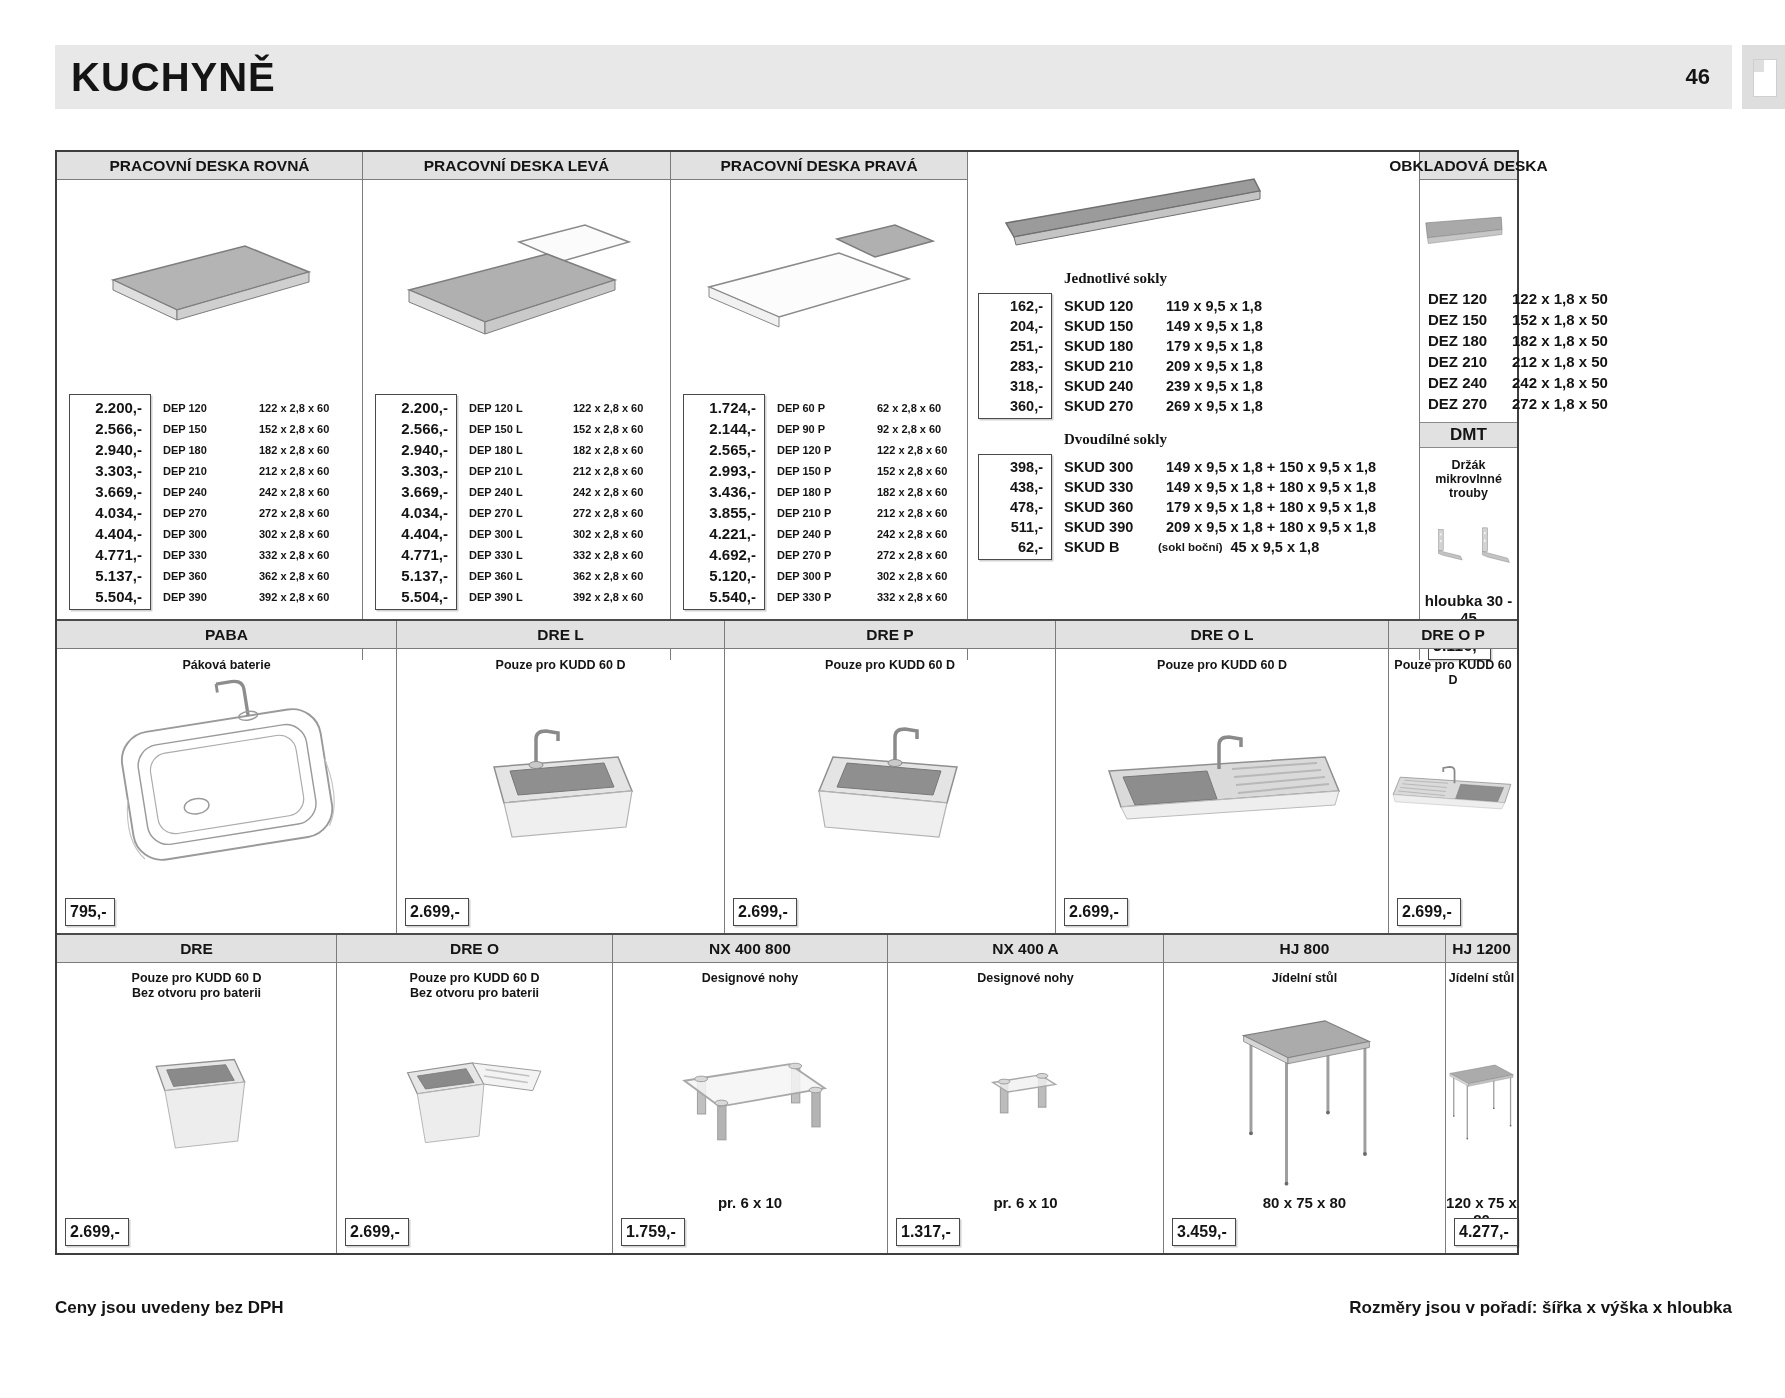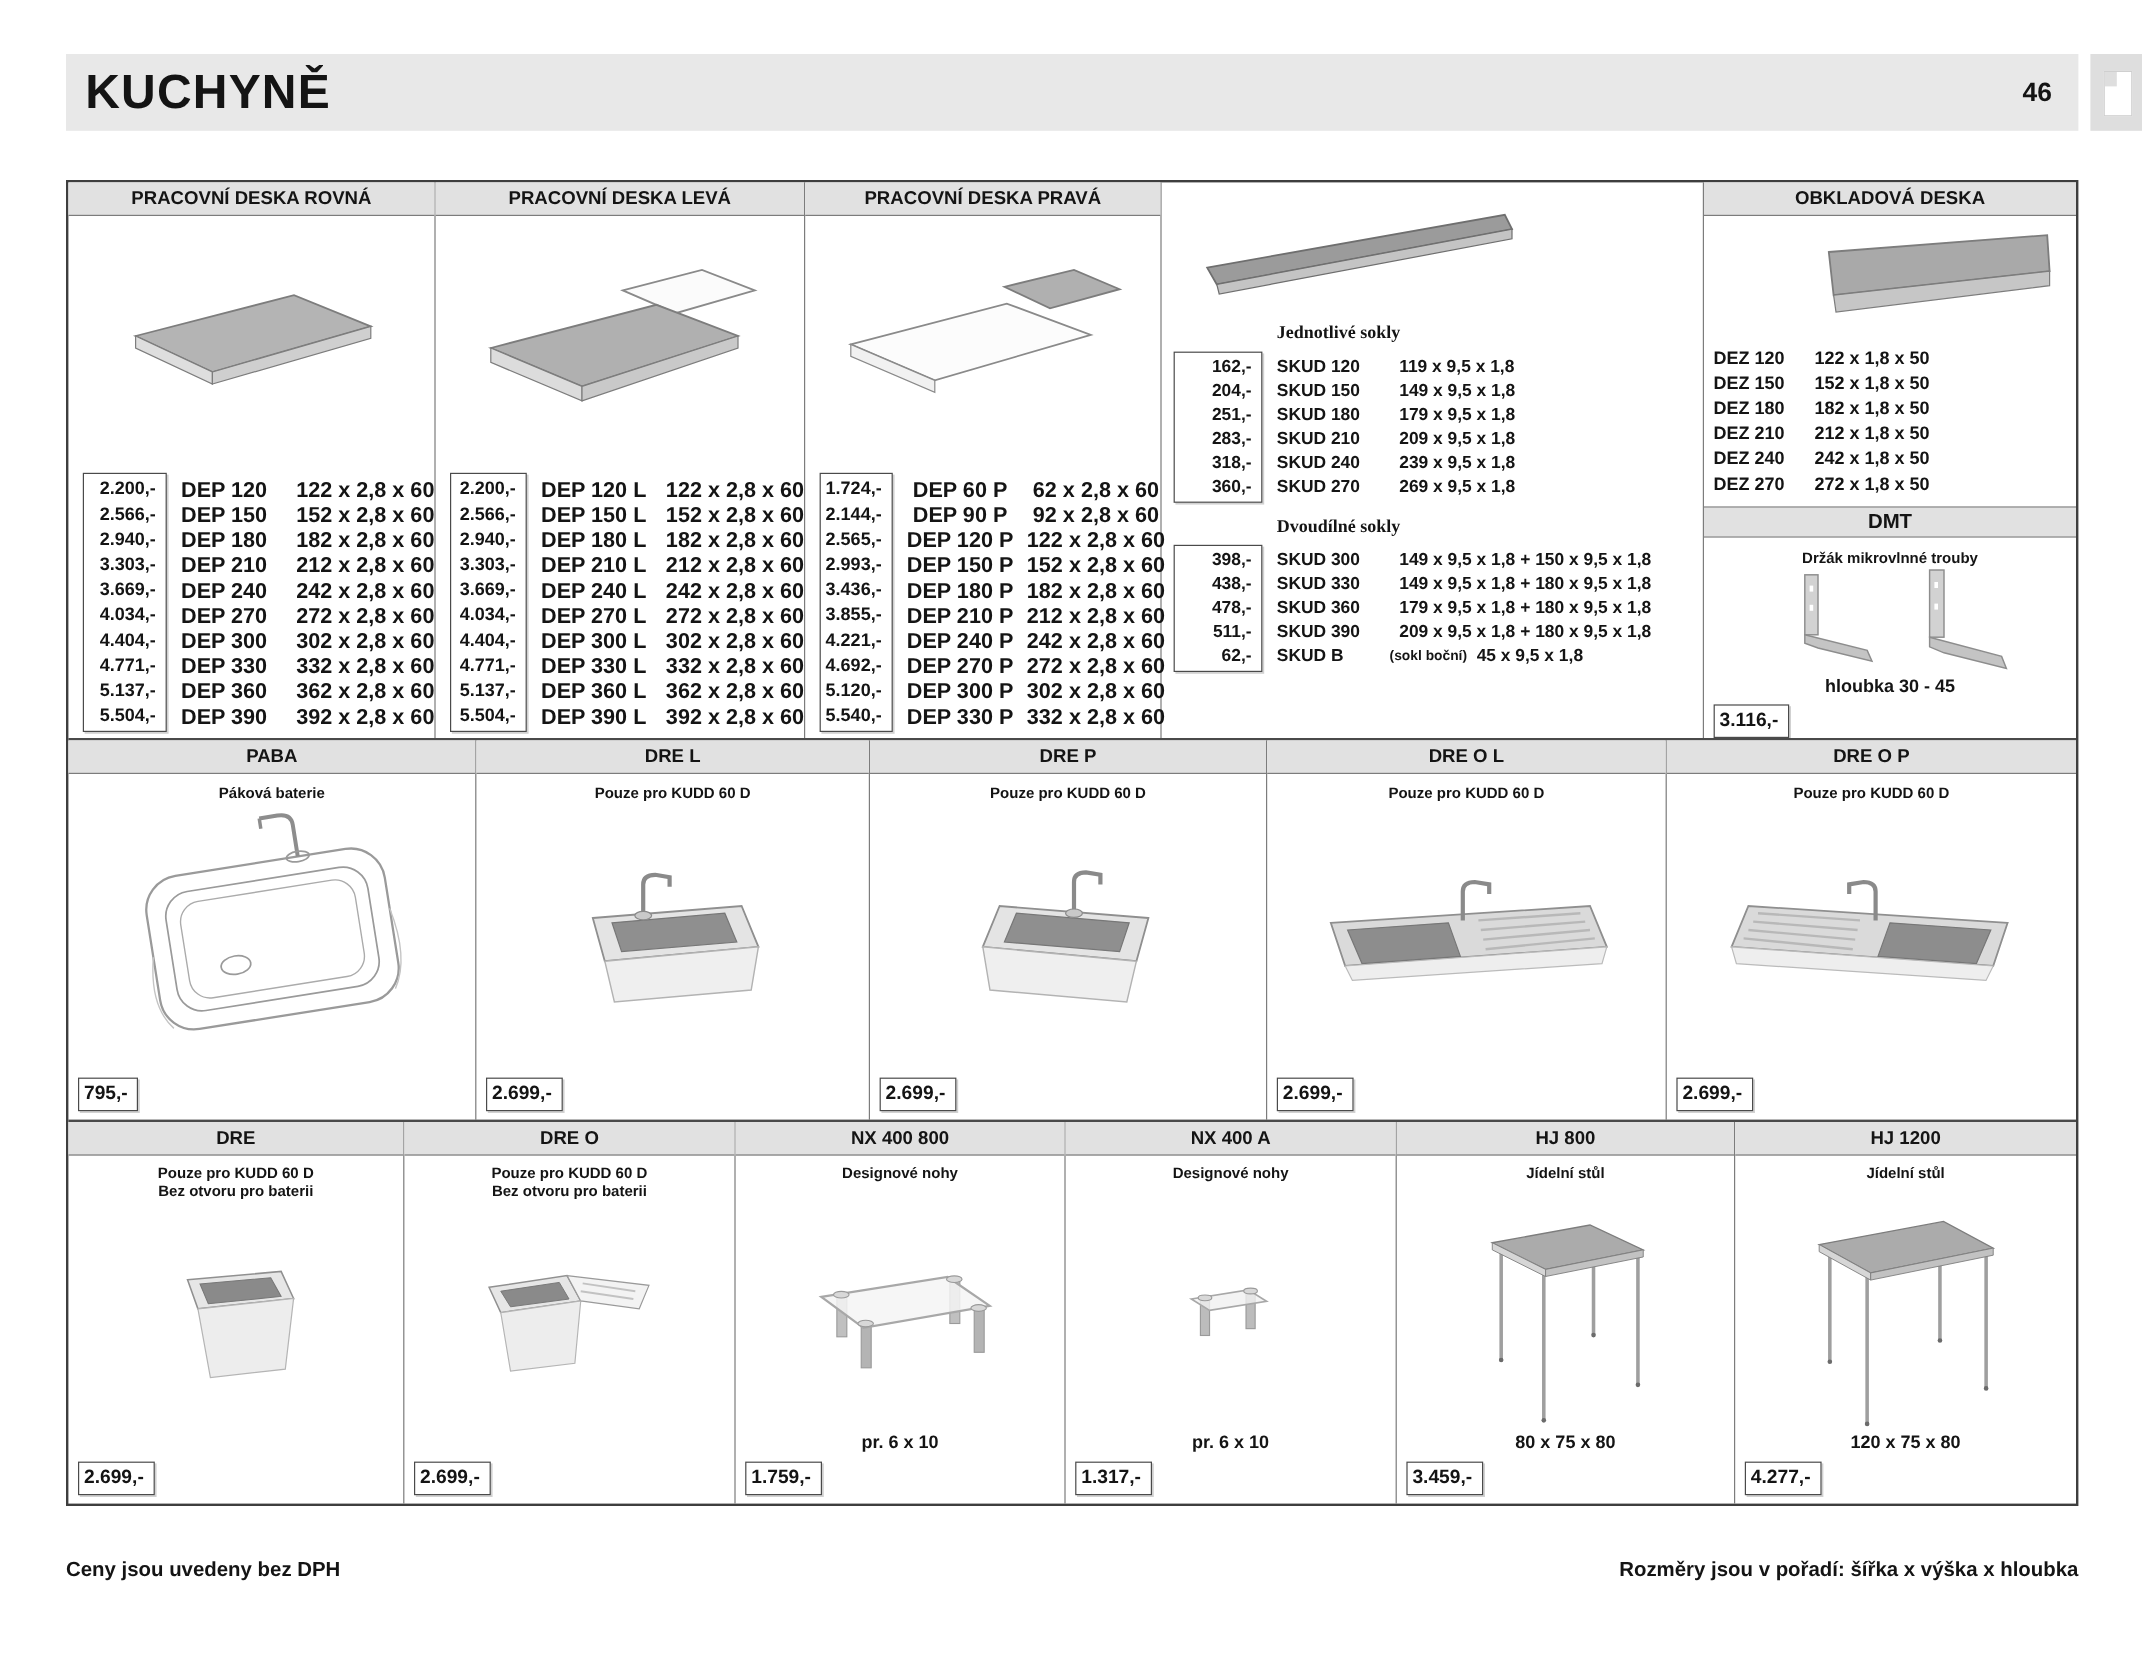--- a/index.html
+++ b/index.html
@@ -9,39 +9,39 @@
   
   .page-header { position:absolute; left:55px; top:45px; width:1677px; height:64px;
     background:#e8e8e8; display:flex; align-items:center; }
   .page-title { font-size:40px; letter-spacing:1px; padding-left:16px; }
   .page-num { margin-left:auto; font-size:22px; padding-right:22px; }
   .logo-box { position:absolute; right:0; top:45px; width:43px; height:64px; background:#dedede; }
   .logo-glyph { position:absolute; right:8px; top:14px; width:24px; height:38px; background:#fff; border:1px solid #cfcfcf; }
   .logo-glyph::before { content:""; position:absolute; left:0; top:0; width:10px; height:12px; background:#dedede; }
 
   
-  .frame { position:absolute; left:55px; top:150px; width:1677px; height:1105px;
+  .frame { position:absolute; left:55px; top:150px; width:1464px; height:1105px;
     border:2px solid #3e3e3e; background:#fff; display:flex; flex-direction:column; }
   .band { display:grid; }
   .band-top { height:467px; grid-template-columns:306px 308px 297px 452px 1fr; }
   .band-mid { height:331px; grid-template-columns:340px 328px 331px 333px 1fr; border-top:2px solid #4a4a4a; }
   .band-bot { flex:1; grid-template-columns:280px 276px 275px 276px 282px 1fr; border-top:2px solid #4a4a4a; }
   .cell { border-right:1px solid #7c7c7c; display:flex; flex-direction:column; min-width:0; }
   .cell:last-child { border-right:none; }
   .cell-header { height:28px; flex:0 0 28px; background:#e1e1e1; border-bottom:1px solid #7c7c7c;
     display:flex; align-items:center; justify-content:center; font-size:15.5px; white-space:nowrap; }
 
   
   .img-zone { height:214px; display:flex; align-items:center; justify-content:center; }
   .ptable { display:flex; align-items:flex-start; padding-left:12px; }
   .price-box { border:1.6px solid #4a4a4a; background:#fff; box-shadow:1.5px 1.5px 0 rgba(0,0,0,.18);
     padding:2px 8px 2px 4px; }
   .price-box .pr { line-height:21px; font-size:15px; text-align:right; white-space:nowrap; }
   .code-col { margin-left:12px; padding-top:4px; }
-  .code-col .cr { display:flex; line-height:21px; font-size:18px; white-space:nowrap;justify-content:center; }
+  .code-col .cr { display:flex; line-height:21px; font-size:11px; white-space:nowrap; }
   .code-col .code { width:96px; }
   .w-box { width:82px; }
 
   
   .sokly-wrap { padding:4px 6px 0 10px; }
   .sokly-img { height:112px; display:flex; align-items:center; padding-left:14px; }
   .group-label { font-size:15px; margin:2px 0 6px 86px;font-family:Liberation Serif, serif; }
   .group-body { display:flex; align-items:flex-start; }
   .s-box { width:74px; }
   .s-box .pr { line-height:20px; font-size:14.5px; }

